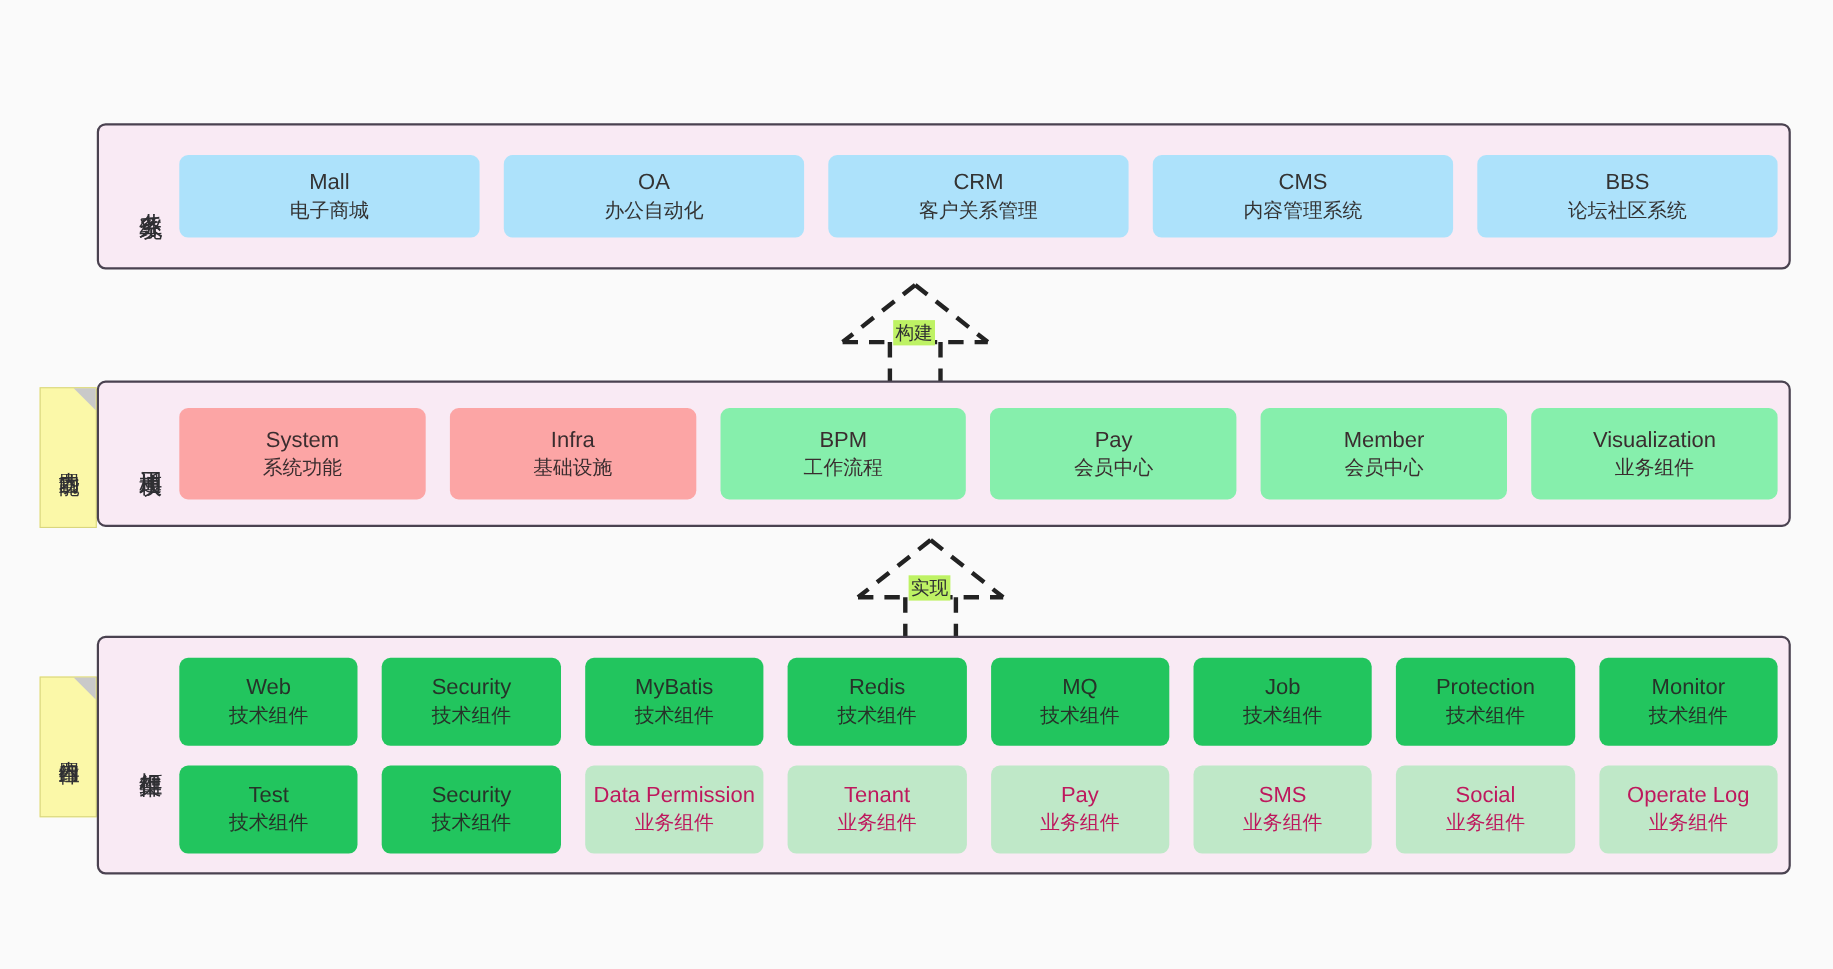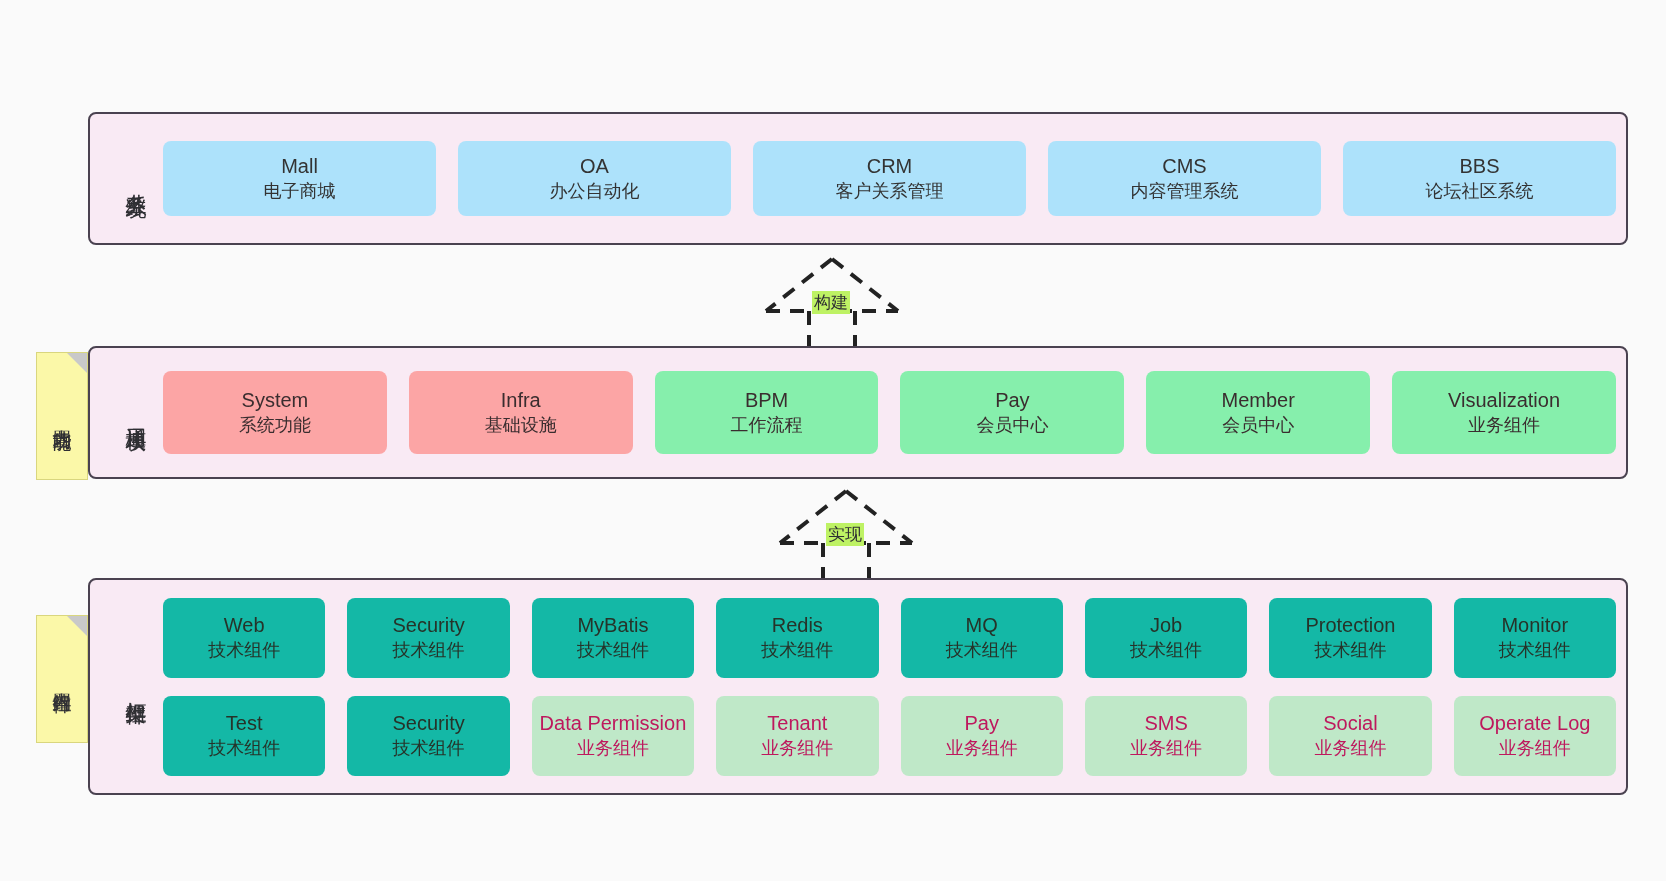--- a/index.html
+++ b/index.html
@@ -63,21 +63,21 @@
     box-sizing:border-box;
     padding:4px 6px;
   }
   .cell .t1{font-size:20px;}
   .cell .t2{font-size:18px;}
 
   
   .c-blue       {background:#ade2fb;color:#333333;}
   .c-red        {background:#fca5a5;color:#3a2d2f;}
   .c-pink       {background:#86efac;color:#3a2d2f;}
-  .c-green      {background:#14b8a6;color:#263329;}
+  .c-green      {background:#22c55e;color:#263329;}
   .c-lightgreen {background:#bfe8c8;color:#be185d;}
 
   
   #layer-business{left:88px;top:112px;width:1540px;height:133px;}
   #layer-business .cell{height:75px;}
 
   #layer-common{left:88px;top:346px;width:1540px;height:133px;}
   #layer-common .cell{height:83px;}
 
   #layer-framework{left:88px;top:578px;width:1540px;height:217px;}

